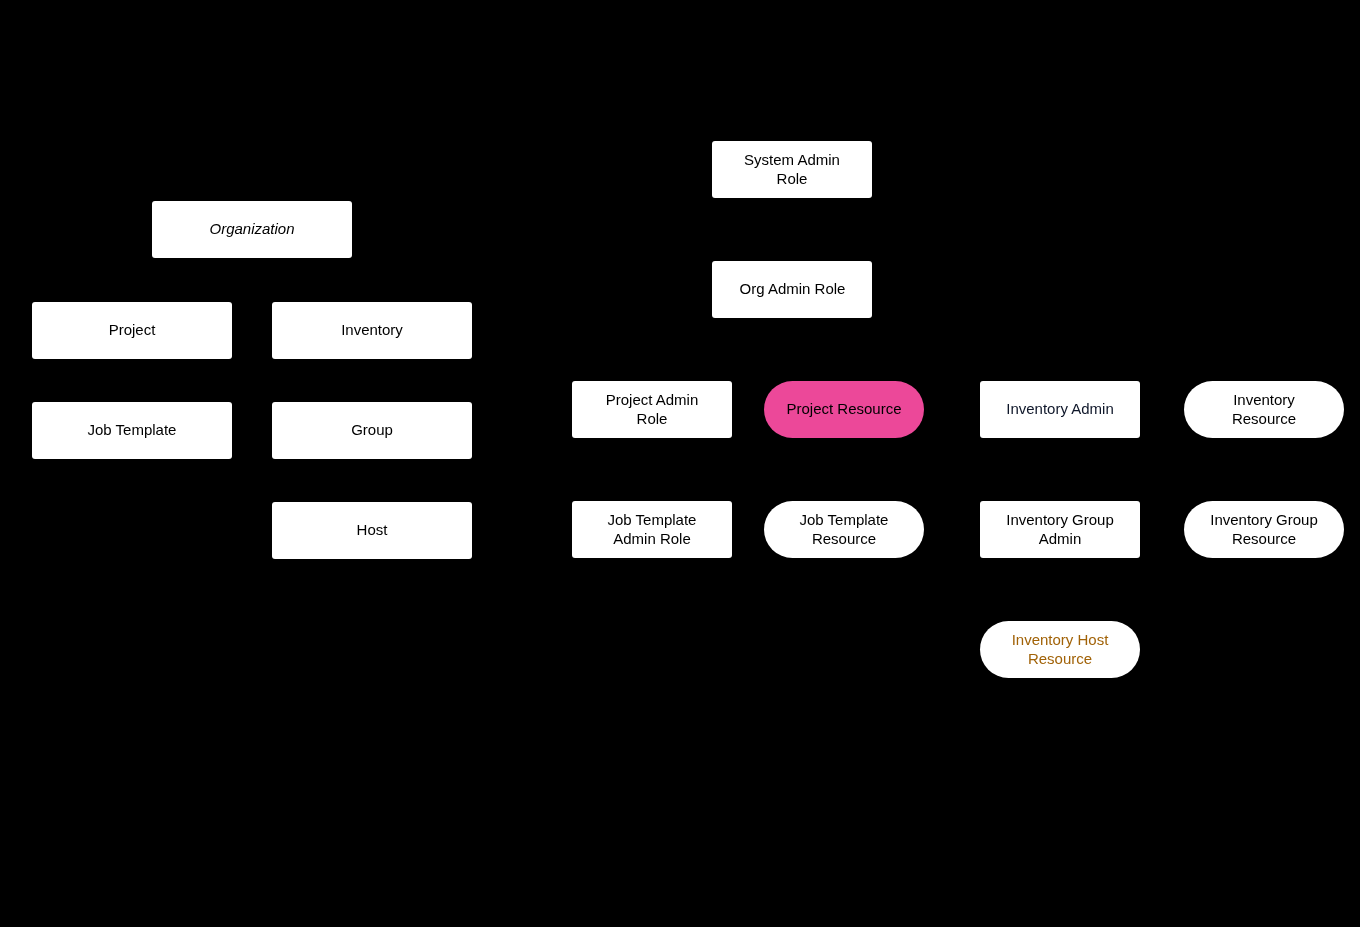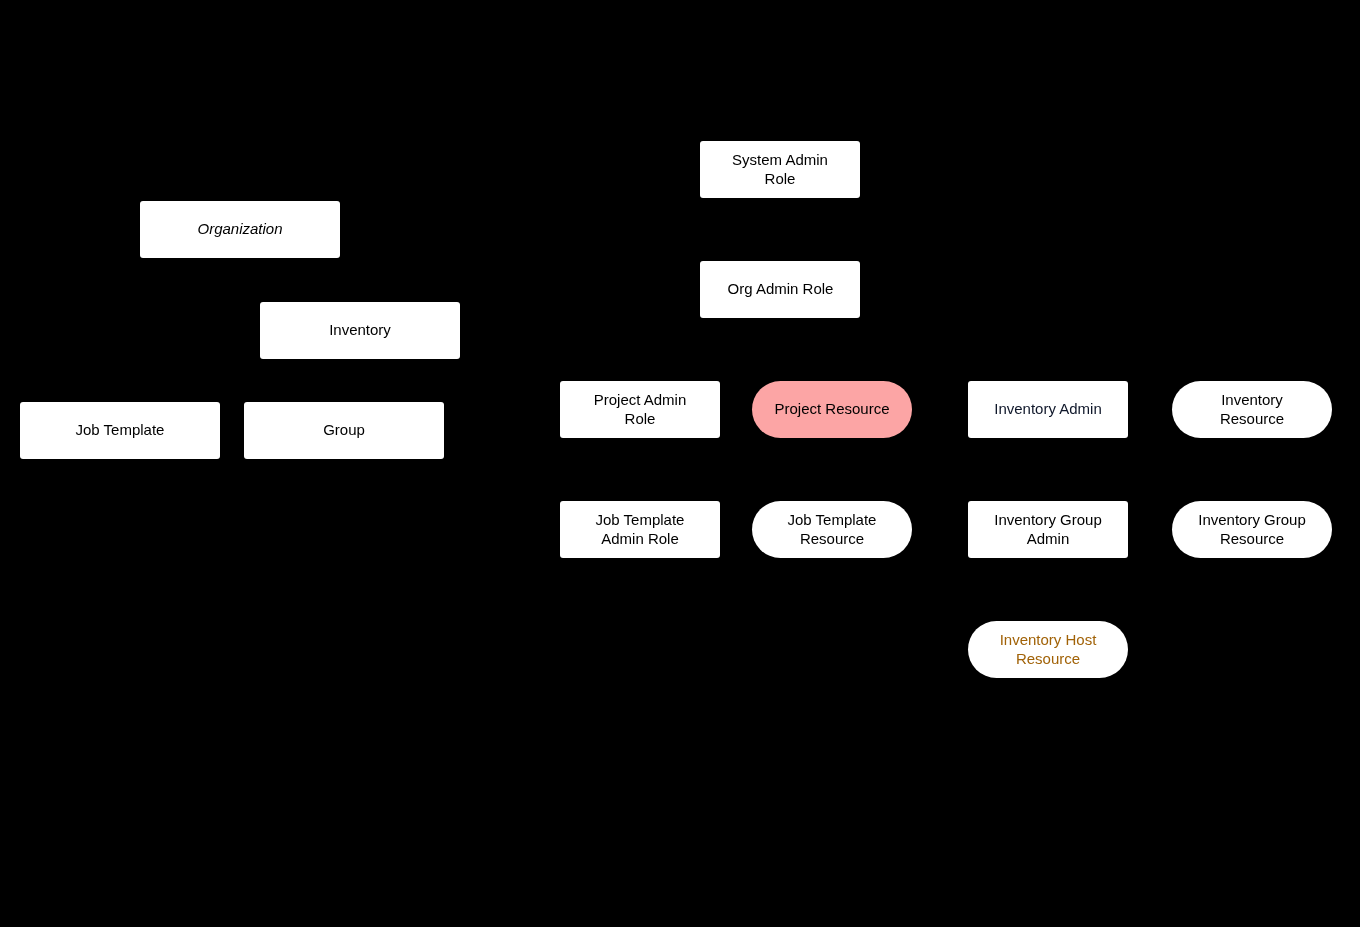--- a/index.html
+++ b/index.html
@@ -21,42 +21,45 @@
     color: #000000;
     display: flex;
     align-items: center;
     justify-content: center;
     text-align: center;
     font-size: 15px;
     line-height: 1.25;
     box-sizing: border-box;
     padding: 2px 6px;
     white-space: pre-line;
+    margin-left: 12px;
   }
   .rect {
     border-radius: 3px;
   }
   .pill {
     border-radius: 999px;
   }
 </style>
 </head>
 <body>
 
 <div id="canvas" style="background: rgb(0, 0, 0);">
     <div class="node rect" style="left: 140px; top: 201px; width: 200px; height: 57px; background: rgb(255, 255, 255); color: rgb(0, 0, 0); font-style: italic;">Organization</div>
+    <div class="node rect" style="left: 20px; top: 302px; width: 200px; height: 57px; background: rgb(255, 255, 255); color: rgb(0, 0, 0);">Project</div>
     <div class="node rect" style="left: 260px; top: 302px; width: 200px; height: 57px; background: rgb(255, 255, 255); color: rgb(0, 0, 0);">Inventory</div>
     <div class="node rect" style="left: 20px; top: 402px; width: 200px; height: 57px; background: rgb(255, 255, 255); color: rgb(0, 0, 0);">Job Template</div>
-    <div class="node rect" style="left: 244px; top: 402px; width: 200px; height: 57px; background: rgb(255, 255, 255); color: rgb(0, 0, 0);">Group</div>
+    <div class="node rect" style="left: 260px; top: 402px; width: 200px; height: 57px; background: rgb(255, 255, 255); color: rgb(0, 0, 0);">Group</div>
+    <div class="node rect" style="left: 260px; top: 502px; width: 200px; height: 57px; background: rgb(255, 255, 255); color: rgb(0, 0, 0);">Host</div>
     <div class="node rect" style="left: 700px; top: 141px; width: 160px; height: 57px; background: rgb(255, 255, 255); color: rgb(0, 0, 0);">System Admin
 Role</div>
     <div class="node rect" style="left: 700px; top: 261px; width: 160px; height: 57px; background: rgb(255, 255, 255); color: rgb(0, 0, 0); padding-left: 7px;">Org Admin Role</div>
     <div class="node rect" style="left: 560px; top: 381px; width: 160px; height: 57px; background: rgb(255, 255, 255); color: rgb(0, 0, 0);">Project Admin
 Role</div>
-    <div class="node pill" style="left: 752px; top: 381px; width: 160px; height: 57px; background: #fca5a5; color: rgb(0, 0, 0);">Project Resource</div>
+    <div class="node pill" style="left: 752px; top: 381px; width: 160px; height: 57px; background: #ec4899; color: rgb(0, 0, 0);">Project Resource</div>
     <div class="node rect" style="left: 968px; top: 381px; width: 160px; height: 57px; background: rgb(255, 255, 255); color: #0f172a;">Inventory Admin</div>
     <div class="node pill" style="left: 1172px; top: 381px; width: 160px; height: 57px; background: rgb(255, 255, 255); color: rgb(0, 0, 0);">Inventory
 Resource</div>
     <div class="node rect" style="left: 560px; top: 501px; width: 160px; height: 57px; background: rgb(255, 255, 255); color: rgb(0, 0, 0);">Job Template
 Admin Role</div>
     <div class="node pill" style="left: 752px; top: 501px; width: 160px; height: 57px; background: rgb(255, 255, 255); color: rgb(0, 0, 0);">Job Template
 Resource</div>
     <div class="node rect" style="left: 968px; top: 501px; width: 160px; height: 57px; background: rgb(255, 255, 255); color: rgb(0, 0, 0);">Inventory Group
 Admin</div>
     <div class="node pill" style="left: 1172px; top: 501px; width: 160px; height: 57px; background: rgb(255, 255, 255); color: rgb(0, 0, 0);">Inventory Group

